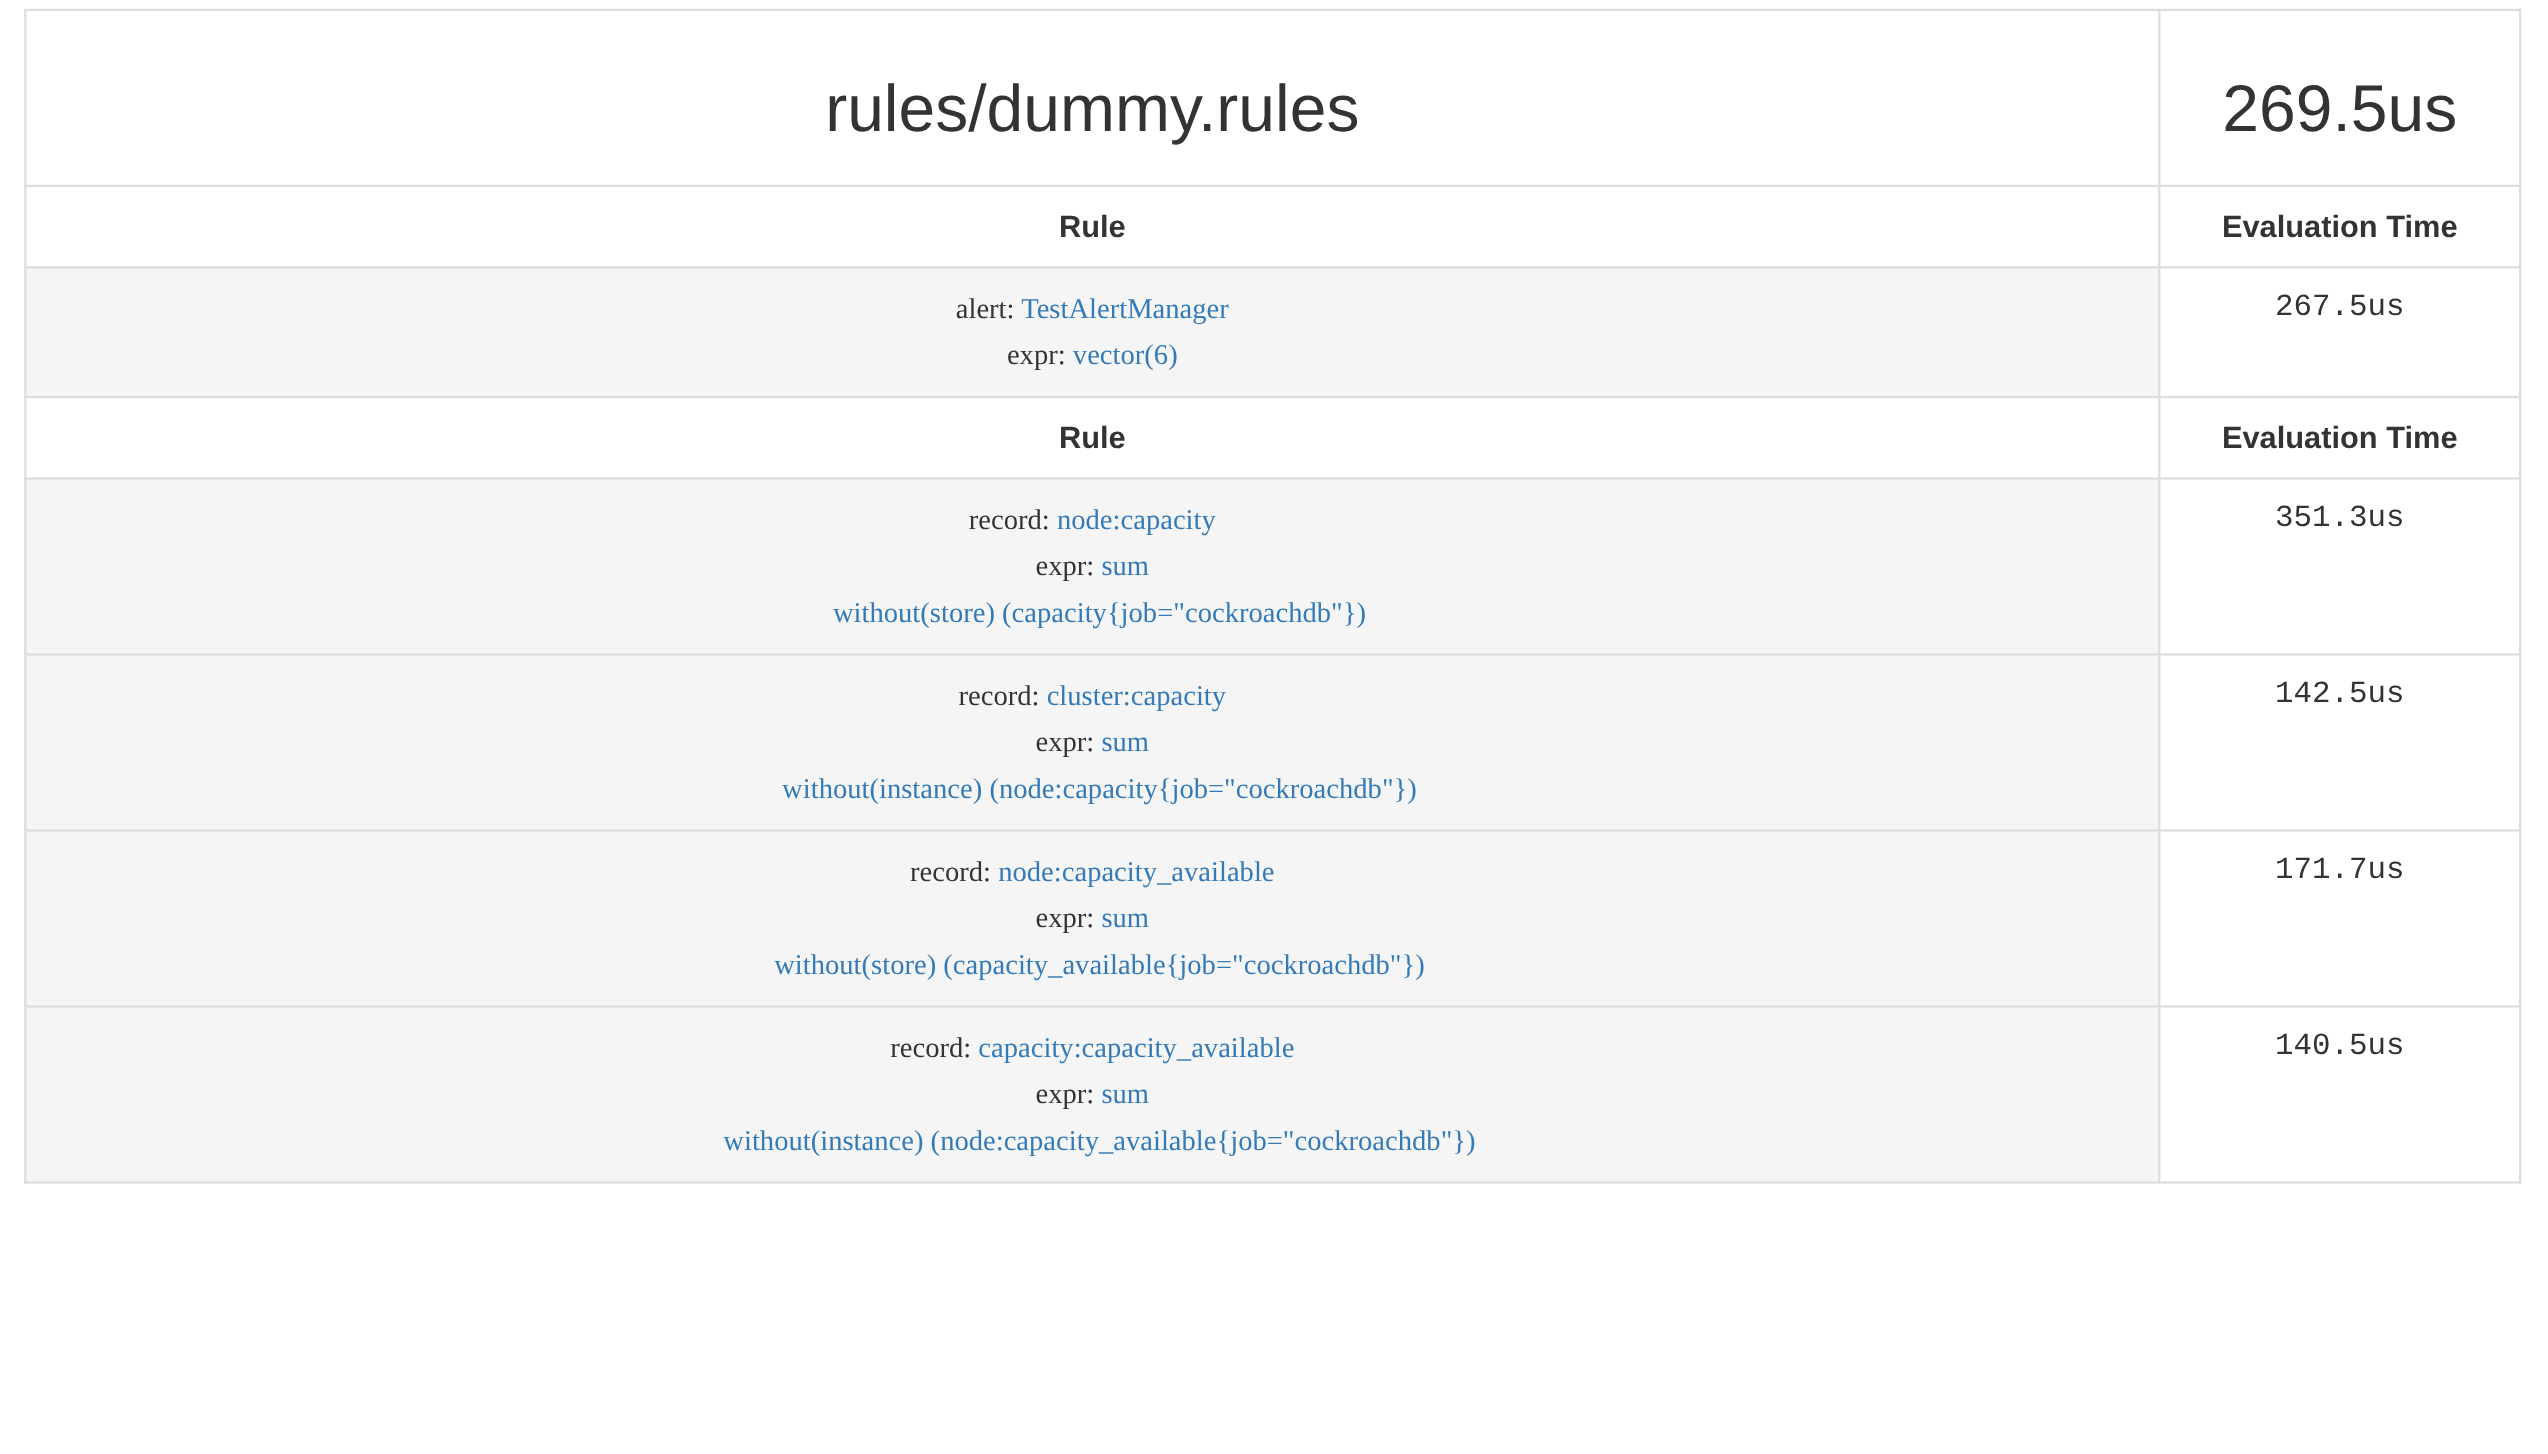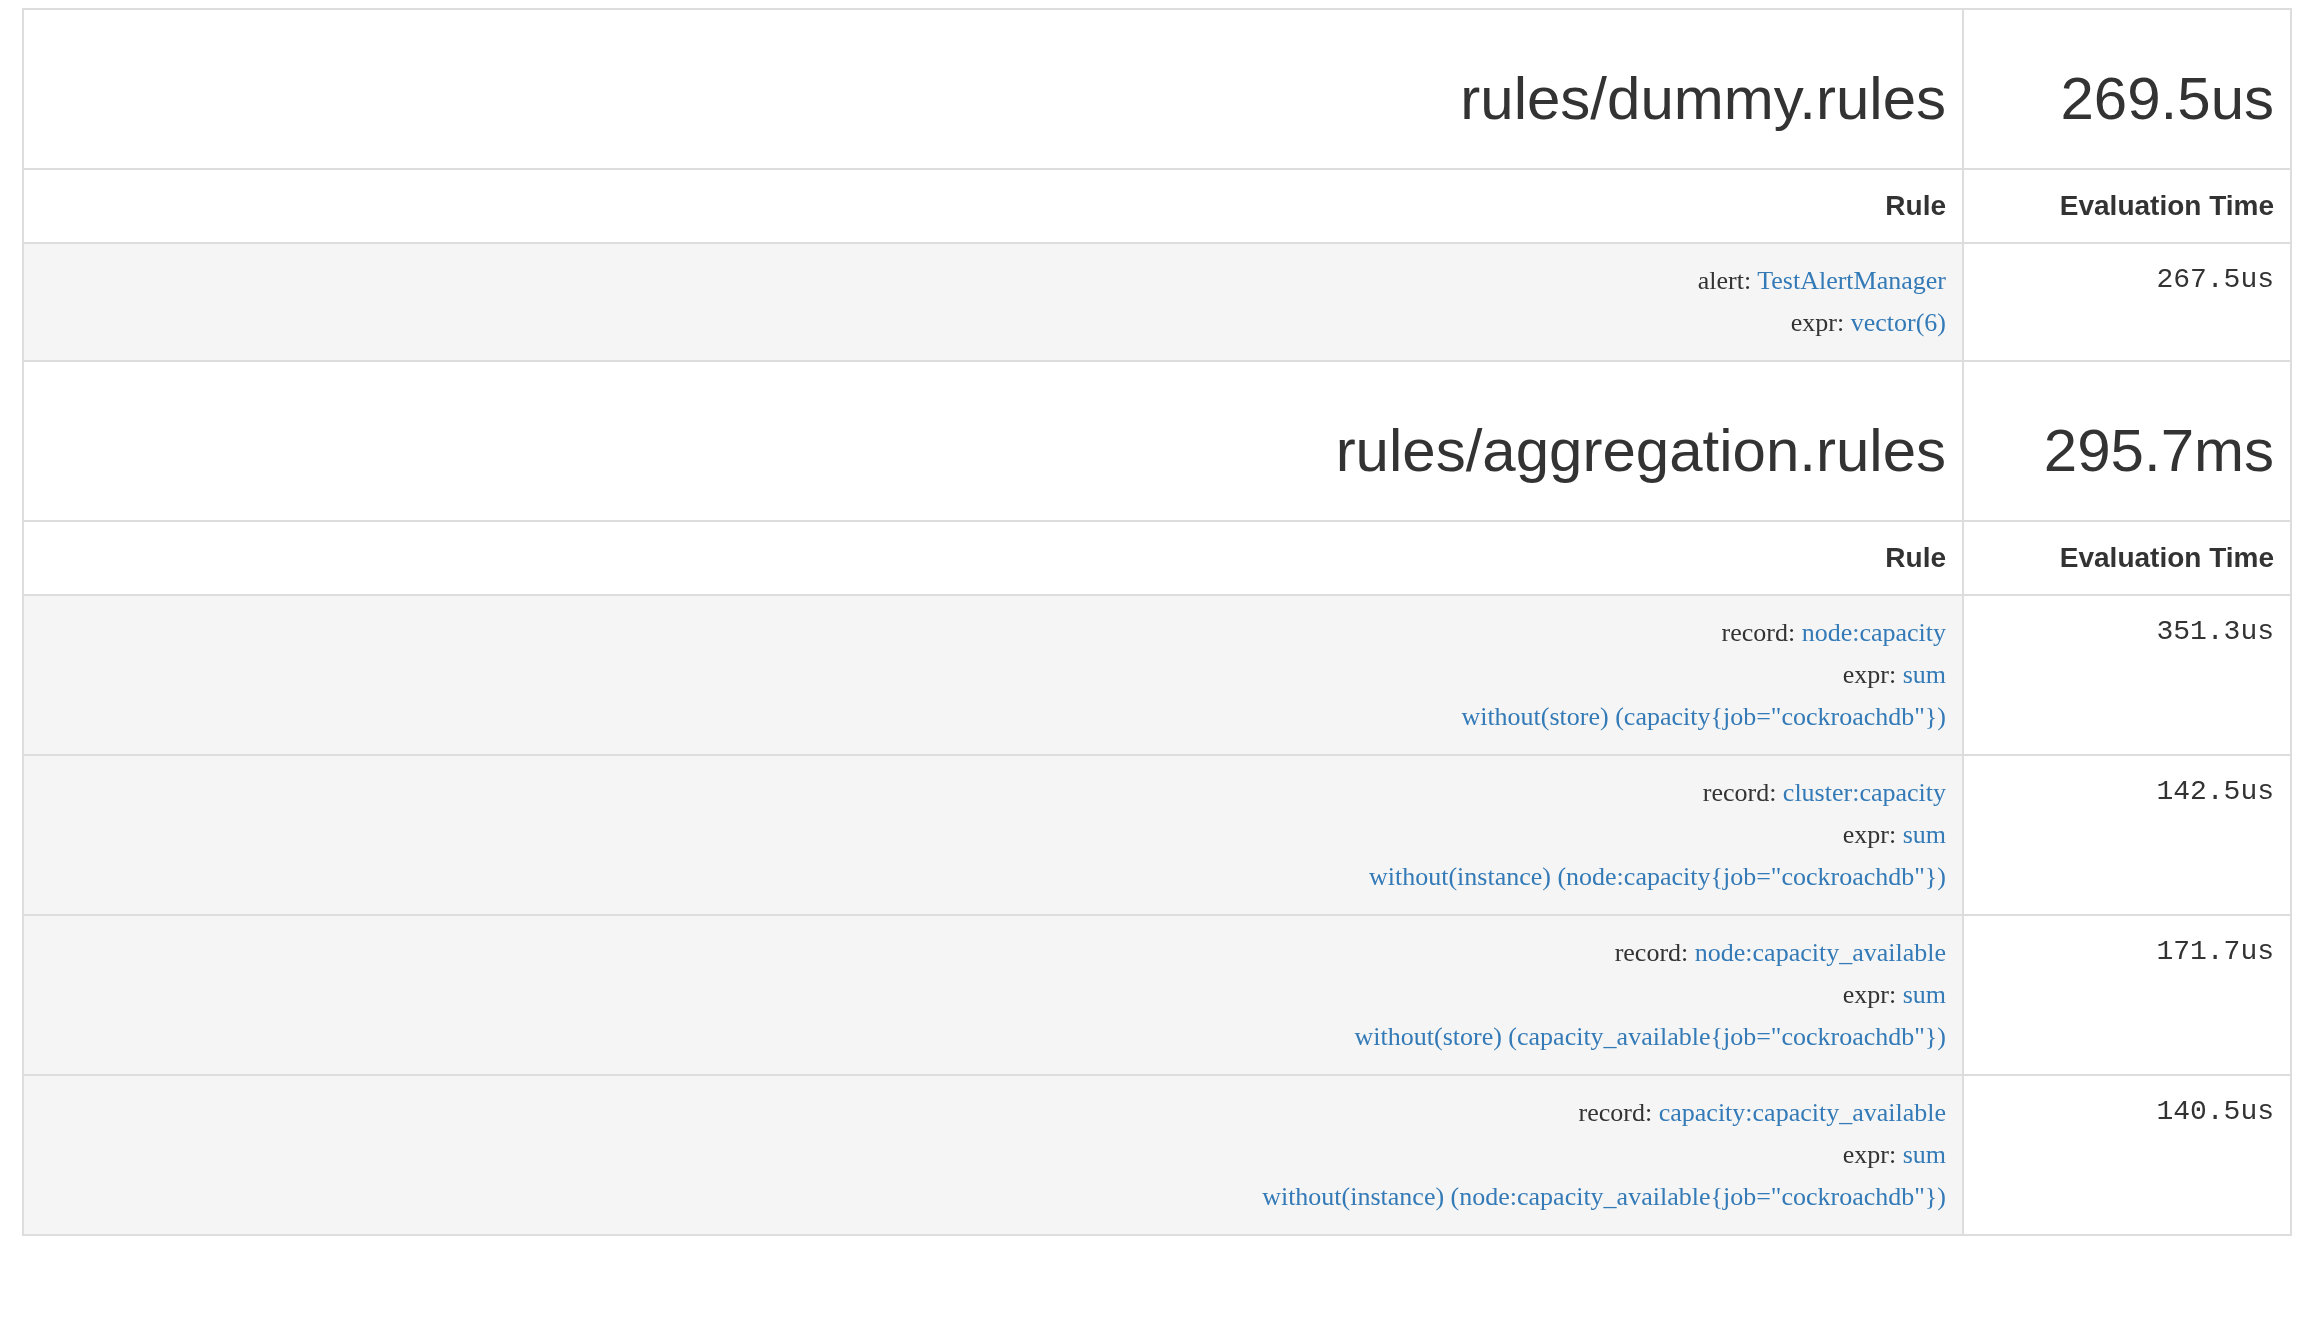--- a/index.html
+++ b/index.html
@@ -29,21 +29,21 @@
     width: 100%;
     border-collapse: collapse;
     table-layout: fixed;
   }
   col.col-time { width: 328px; }
 
   .rules-table td, .rules-table th {
     border: 2px solid var(--border, #dddddd);
     padding: 16px;
     vertical-align: top;
-    text-align: right;
+    text-align: center;
     margin-left: 38px;
   }
   .rules-table th {
     font-weight: 700;
     font-size: 28px;
     line-height: 40px;
   }
 
   h2.group-heading {
     font-size: 60px;
@@ -99,28 +99,20 @@
       </tr>
       <tr>
         <td class="rule-cell">
           <div class="code-line"><span class="code-key">alert: </span><a href="#" class="code-link">TestAlertManager</a></div>
           <div class="code-line"><span class="code-key">expr: </span><a href="#" class="code-link">vector(6)</a></div>
         </td>
         <td class="time-cell">267.5us</td>
       </tr>
 
       <tr>
-        <td>
-          <h2 class="group-heading">rules/aggregation.rules</h2>
-        </td>
-        <td>
-          <h2 class="group-heading">295.7ms</h2>
-        </td>
-      </tr>
-      <tr>
         <th>Rule</th>
         <th>Evaluation Time</th>
       </tr>
 
       <tr>
         <td class="rule-cell">
           <div class="code-line"><span class="code-key">record: </span><a href="#" class="code-link">node:capacity</a></div>
           <div class="code-line"><span class="code-key">expr: </span><a href="#" class="code-link">sum</a></div>
           <div class="code-line"><a href="#" class="code-link">  without(store) (capacity{job="cockroachdb"})</a></div>
         </td>

